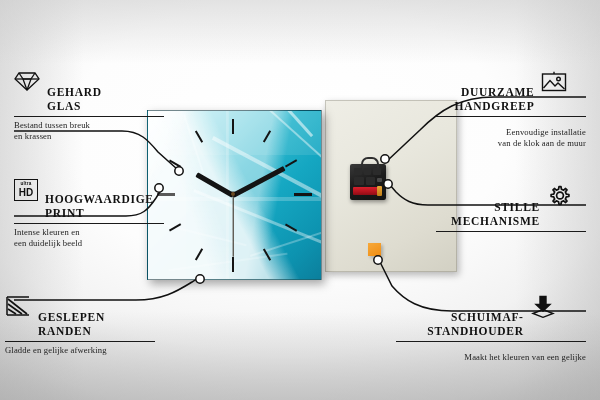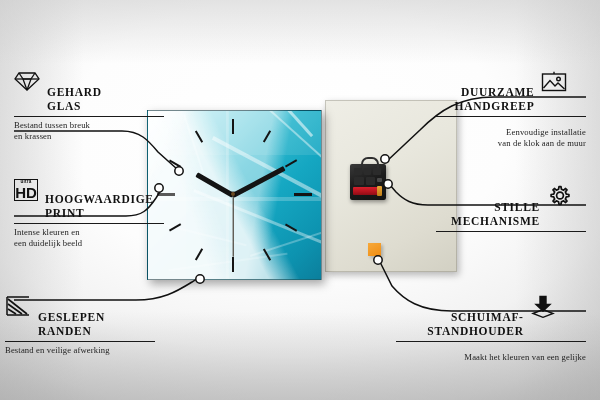--- a/index.html
+++ b/index.html
@@ -42,21 +42,21 @@
   .right .feat-desc{text-align:right;margin-top:10px;}
   .ico{flex:0 0 auto;display:block;}
 
   
   .hdbox{
     width:22px;height:20px;border:1.4px solid #111;display:flex;flex-direction:column;
     align-items:center;justify-content:center;line-height:1;
   }
   .hdbox .u{font-size:4.6px;font-weight:bold;letter-spacing:.2px;color:#111;
     font-family:"Liberation Sans", sans-serif;}
-  .hdbox .h{font-size:15px;font-weight:bold;color:#111;
+  .hdbox .h{font-size:10px;font-weight:bold;color:#111;
     font-family:"Liberation Sans", sans-serif;margin-top:.5px;}
 
   
   #back-panel{
     position:absolute;left:325px;top:100px;width:132px;height:172px;
     background:linear-gradient(150deg,#efeee6 0%,#e8e7dd 40%,#dedcd0 75%,#d2d0c3 100%);
     box-shadow:2px 3px 7px rgba(0,0,0,.28);
   }
   #back-panel-edge{
     position:absolute;left:325px;top:100px;width:132px;height:172px;
@@ -239,21 +239,21 @@
           <path d="M3 14 L11 19" stroke-width="1.6"></path>
         </svg>
       </span>
       <span class="feat-title">
         <span>GESLEPEN</span><br>
         <span>RANDEN</span>
       </span>
     </div>
     <div class="rule"></div>
     <div class="feat-desc">
-      <span>Bestand en veilige afwerking</span>
+      <span>Gladde en gelijke afwerking</span>
     </div>
   </div>
 
   <div class="feature right" style="left:436px;top:53px;width:150px;">
     <div class="feat-head">
       <span class="feat-title">
         <span>DUURZAME</span><br>
         <span>HANDGREEP</span>
       </span>
       <span class="ico">

